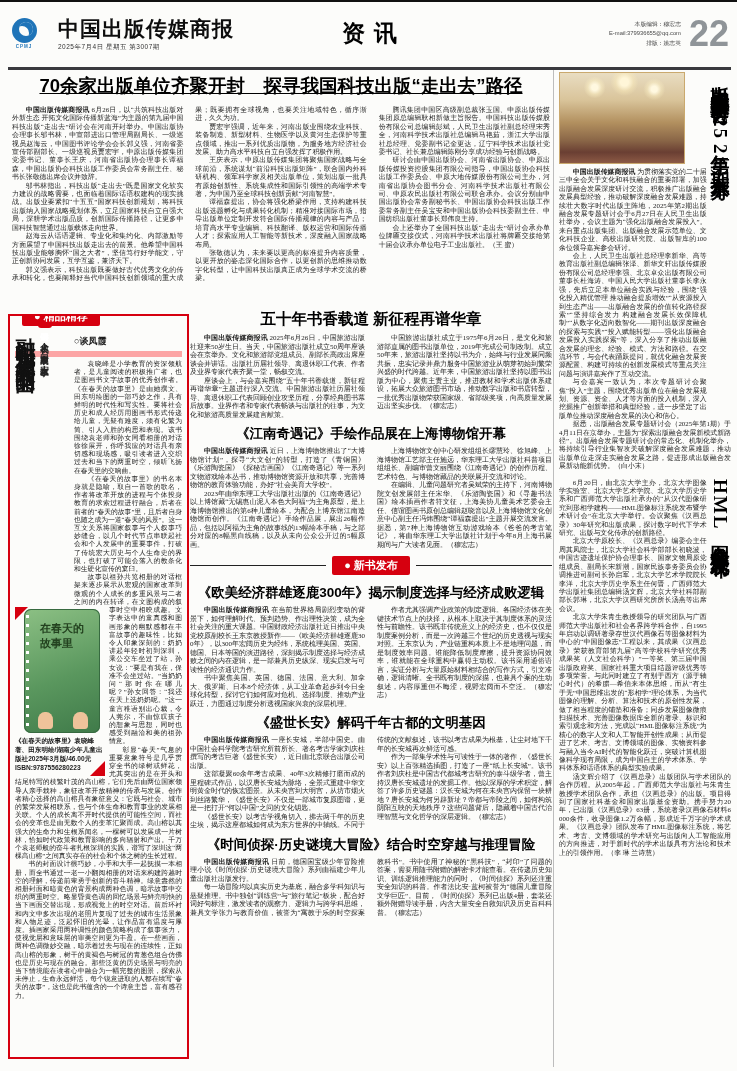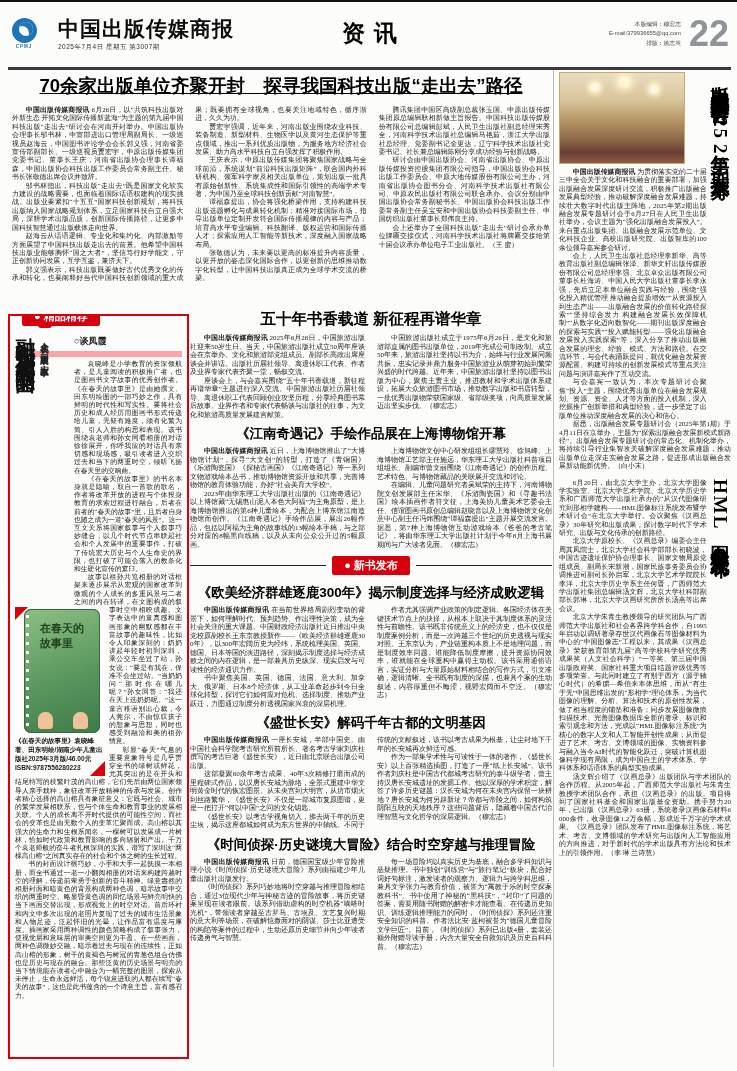--- a/index.html
+++ b/index.html
@@ -180,21 +180,20 @@
           <p class="para">这部凝聚60余年考古成果、40年3次精修打磨而成的里程碑式作品，以汉唐长安城为脉络，全景式重建中华文明黄金时代的恢宏图景。从未央宫到大明宫，从坊市烟火到丝路繁华，《盛世长安》不仅是一部城市复原图谱，更是一把打开“何以中国”之问的文化钥匙。</p>
           <p class="para">《盛世长安》以考古学视角切入，拂去两千年的历史尘埃，揭示这座都城如何成为东方世界的中轴线。不同于传统的文献叙述，该书以考古成果为根基，让尘封地下千年的长安城再次鲜活可感。</p>
           <p class="para">作为一部集学术性与可读性于一体的著作，《盛世长安》以上百张精选插图，打造了一座“纸上长安城”。该书作者刘庆柱是中国古代都城考古研究的泰斗级学者，曾主持汉唐长安城遗址的发掘工作。他以深厚的学术积淀，解答了许多历史谜题：汉长安城为何在未央宫内保留一块耕地？唐长安城为何另辟新址？帝都与帝陵之间，如何构筑阴阳互映的天地秩序？这些问题背后，隐藏着中国古代治理智慧与文化哲学的深层逻辑。（穆宏志）</p>
         </div>
     </section>
 
     <section class="story">
       <h2 class="h-sans">《时间侦探·历史谜境大冒险》结合时空穿越与推理冒险</h2>
       <div class="two">
           <p class="para"><b class="leadin">中国出版传媒商报讯</b> 日前，德国国宝级少年冒险推理小说《时间侦探·历史谜境大冒险》系列由福建少年儿童出版社出版发行。</p>
-          <p class="para">《时间侦探》系列巧妙地将时空穿越与推理冒险相结合，通过3位现代少年与神秘古迹的冒险故事，将历史谜案呈现在读者眼前。该系列借助虚构的时空机器“嘀嗒时光机”，带领读者穿越至古罗马、古埃及、文艺复兴时期的意大利等场景，在破解恺撒面对的阴谋、莎士比亚遭受的构陷等案件的过程中，生动还原历史细节并向少年读者传递勇气与智慧。</p>
           <p class="para">每一场冒险均以真实历史为基底，融合多学科知识与悬疑推理。书中独创“训练营”与“旅行笔记”板块，配合好词好句标注，激发读者的观察力、逻辑力与跨学科思维，兼具文学张力与教育价值，被誉为“寓教于乐的时空探案教科书”。书中使用了神秘的“黑科技”，“封印”了问题的答案，需要用随书附赠的解密卡才能查看。在传递历史知识、训练逻辑推理能力的同时，《时间侦探》系列还注重安全知识的科普。作者法比安·蓝柯被誉为“德国儿童冒险文学巨匠”。目前，《时间侦探》系列已出版4册，套装还额外附赠导读手册，内含大量安全自救知识及历史百科科普。（穆宏志）</p>
         </div>
     </section>
   </div>
 
   <div class="feature">
     <div class="feature-box">
       <span class="pill feature-pill">● 精品精荐</span>
       <div class="vt-strip">
         <div class="vt-main">融汇时代和人生的春天交响曲</div>

